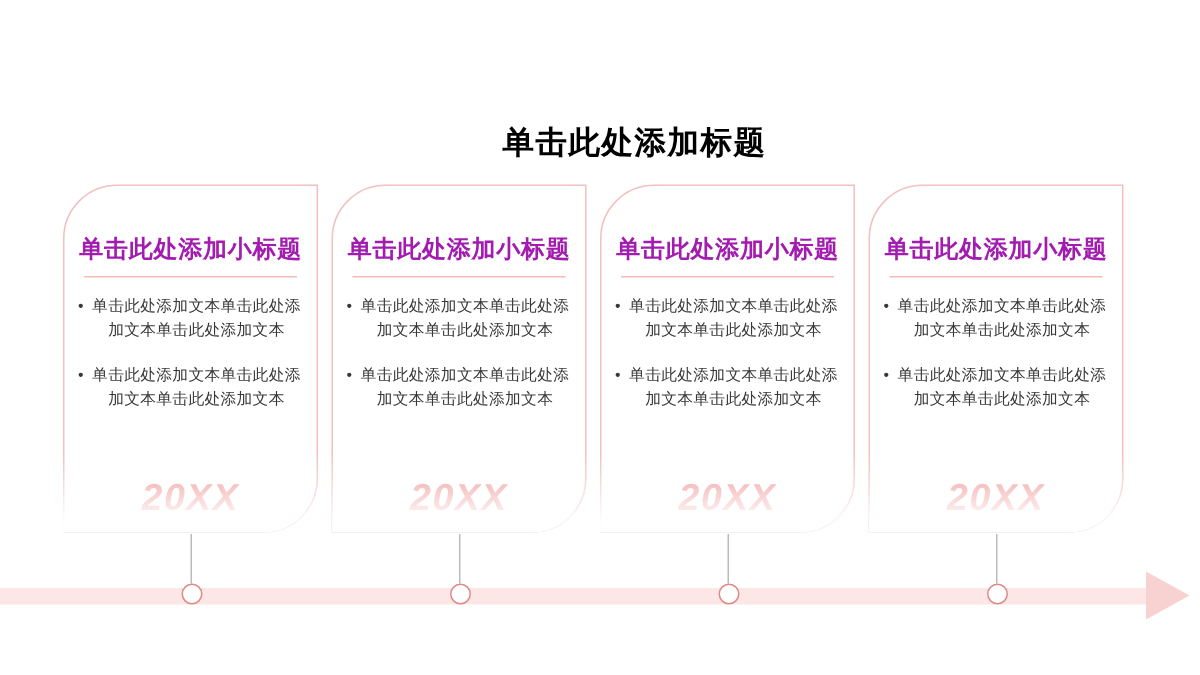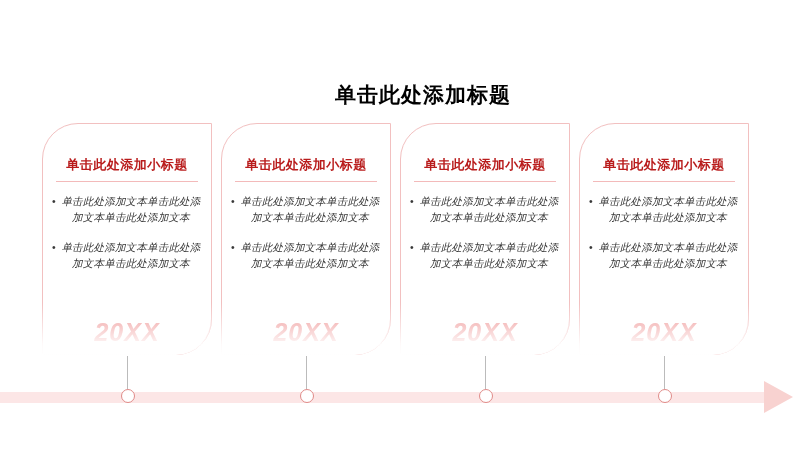--- a/index.html
+++ b/index.html
@@ -42,23 +42,23 @@
   .card {
     position: relative;
     flex: 1;
     border: 1px solid #f2c0c0;
     border-radius: 36px 0 36px 0;
     background: #ffffff;
   }
   .card-subtitle {
     margin-top: 32px;
     text-align: center;
-    font-size: 13px;
+    font-size: 16px;
     font-weight: bold;
-    color: #b91c1c;
+    color: #a21caf;
     letter-spacing: 0.5px;
     white-space: nowrap;
   }
   .subtitle-underline {
     height: 1px;
     background: #f3baba;
     margin: 7px 13px 0 13px;
   }
   .bullets {
     margin-top: 11px;
@@ -74,21 +74,20 @@
     letter-spacing: 0.2px;
   }
   .bullet-dot {
     flex: 0 0 auto;
     padding-left: 3px;
     color: #383838;
   }
   .bullet-text {
     flex: 1;
     text-align: center;
-    font-style: italic;
   }
   .card-year {
     position: absolute;
     bottom: 7px;
     left: 0;
     right: 0;
     text-align: center;
     font-size: 25px;
     font-weight: bold;
     font-style: italic;

